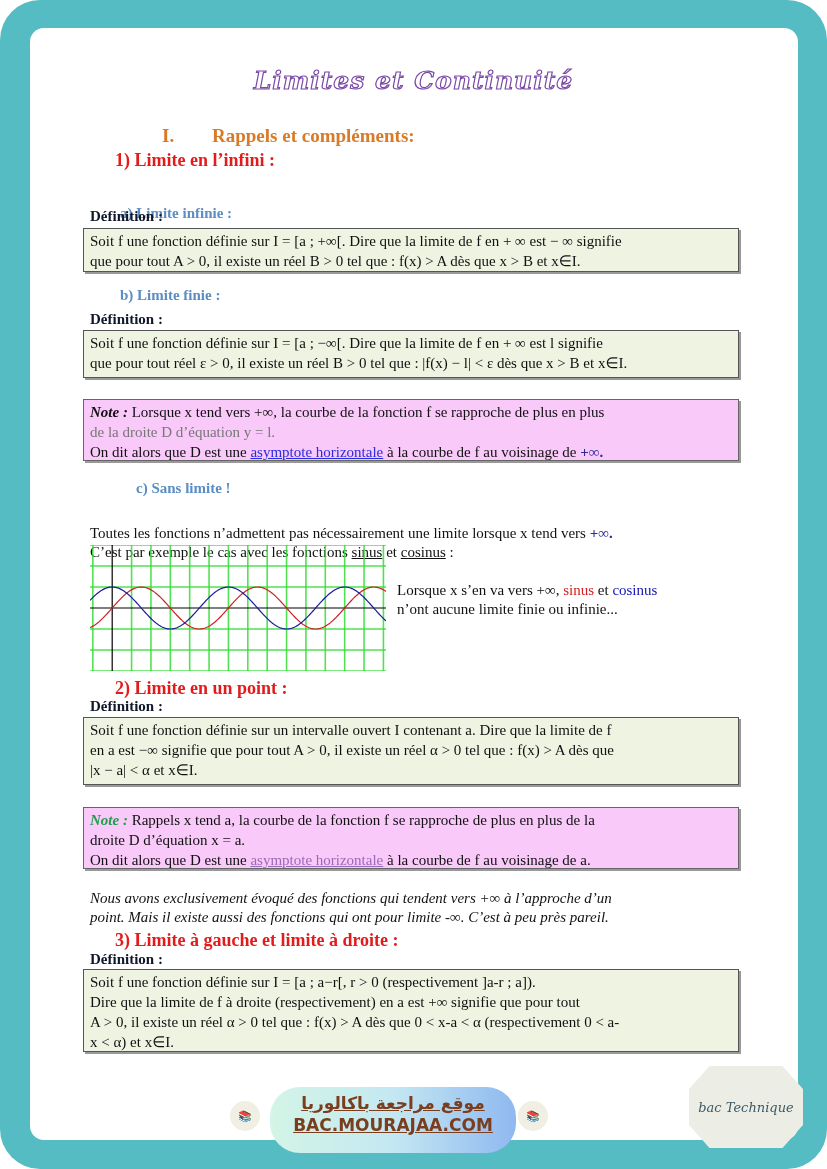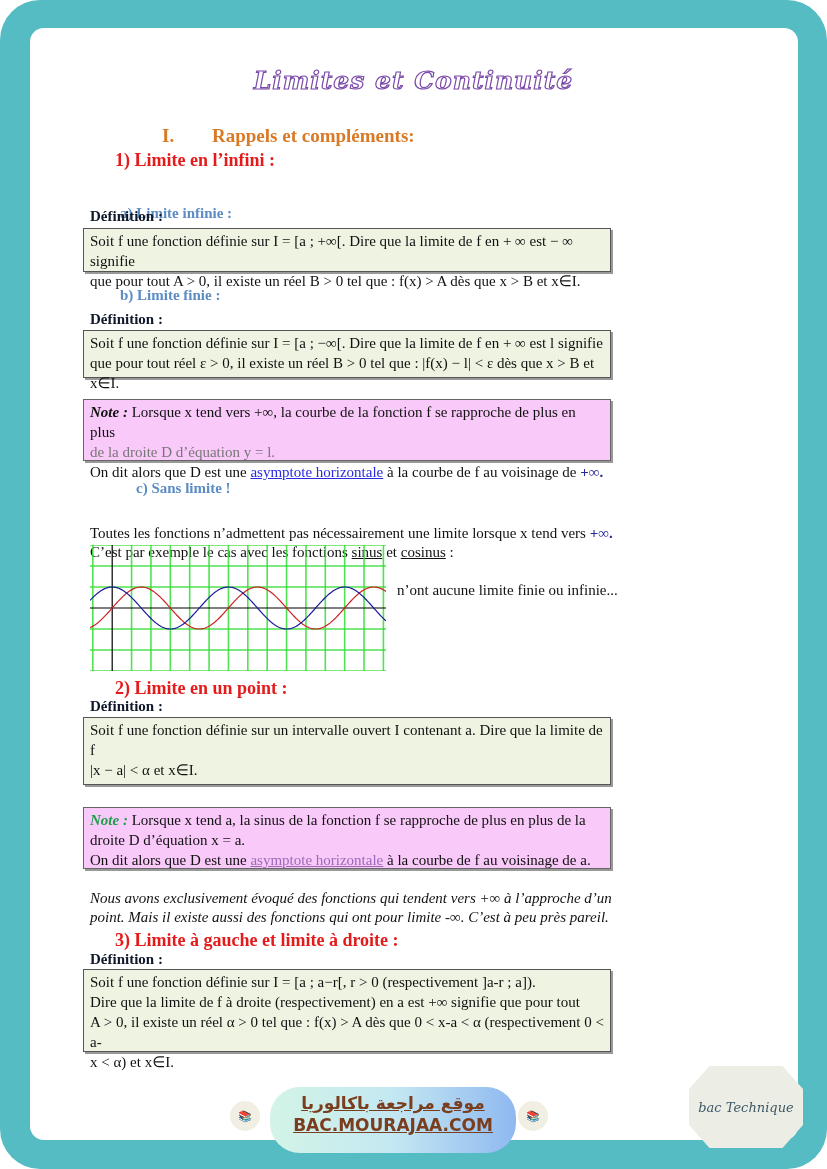--- a/index.html
+++ b/index.html
@@ -24,21 +24,21 @@
     -webkit-text-stroke: 1.2px #7b4aa8;
     text-shadow: 0 0 0 #a27cc9;
   }
   .h1 { left: 162px; top: 125px; font-size: 19px; font-weight: bold; color: #d97a26;
         font-family: "Liberation Serif", serif; }
   .h1 .num { display: inline-block; width: 50px; }
   .h2 { font-size: 18px; font-weight: bold; color: #e31b1b; font-family: "Liberation Serif", serif; }
   .h3 { font-size: 15px; font-weight: bold; color: #5b8cc4; font-family: "Liberation Serif", serif; }
   .defl { font-size: 15px; font-weight: bold; color: #0f172a; font-family: "Liberation Serif", serif; }
   .box {
-    left: 83px; width: 528px; border: 1px solid #555;
+    left: 83px; width: 656px; border: 1px solid #555;
     box-shadow: 2px 2px 0 #999;
     font-family: "Liberation Serif", serif; font-size: 15px; line-height: 20px;
     color: #111; padding: 2px 6px 2px 6px; box-sizing: border-box;
   }
   .green { background: #eef3e2; }
   .pink { background: #f9c9f9; border-color: #666; }
   .para { font-family: "Liberation Serif", serif; font-size: 15px; line-height: 19px; color: #111; }
   .it { font-style: italic; }
   .note-lbl { font-weight: bold; font-style: italic; }
   .blue-plus { color: #2b2b9a; font-weight: bold; }
@@ -129,32 +129,34 @@
     <line x1="0" y1="42" x2="296" y2="42" stroke="#33dd33" stroke-width="1.6" opacity="0.85"></line>
     <line x1="0" y1="21" x2="296" y2="21" stroke="#33dd33" stroke-width="1.6" opacity="0.85"></line>
     <line x1="0" y1="0" x2="296" y2="0" stroke="#33dd33" stroke-width="1.6" opacity="0.85"></line>
     <line x1="0" y1="63" x2="296" y2="63" stroke="#000" stroke-width="1.2"></line>
     <line x1="22.2" y1="0" x2="22.2" y2="126" stroke="#000" stroke-width="1.2"></line>
     <path d="M0.00 82.57L0.99 82.14L1.97 81.65L2.96 81.11L3.95 80.52L4.93 79.88L5.92 79.19L6.91 78.45L7.89 77.67L8.88 76.85L9.87 75.99L10.85 75.09L11.84 74.15L12.83 73.19L13.81 72.20L14.80 71.18L15.79 70.14L16.77 69.07L17.76 67.99L18.75 66.90L19.73 65.79L20.72 64.68L21.71 63.56L22.69 62.44L23.68 61.32L24.67 60.21L25.65 59.10L26.64 58.01L27.63 56.93L28.61 55.86L29.60 54.82L30.59 53.80L31.57 52.81L32.56 51.85L33.55 50.91L34.53 50.01L35.52 49.15L36.51 48.33L37.49 47.55L38.48 46.81L39.47 46.12L40.45 45.48L41.44 44.89L42.43 44.35L43.41 43.86L44.40 43.43L45.39 43.05L46.37 42.73L47.36 42.46L48.35 42.26L49.33 42.11L50.32 42.03L51.31 42.00L52.29 42.03L53.28 42.13L54.27 42.28L55.25 42.49L56.24 42.76L57.23 43.08L58.21 43.47L59.20 43.90L60.19 44.40L61.17 44.94L62.16 45.54L63.15 46.19L64.13 46.88L65.12 47.62L66.11 48.41L67.09 49.23L68.08 50.10L69.07 51.00L70.05 51.94L71.04 52.90L72.03 53.90L73.01 54.92L74.00 55.97L74.99 57.03L75.97 58.11L76.96 59.21L77.95 60.31L78.93 61.43L79.92 62.55L80.91 63.67L81.89 64.78L82.88 65.90L83.87 67.00L84.85 68.10L85.84 69.17L86.83 70.24L87.81 71.28L88.80 72.29L89.79 73.28L90.77 74.25L91.76 75.17L92.75 76.07L93.73 76.93L94.72 77.75L95.71 78.52L96.69 79.25L97.68 79.94L98.67 80.58L99.65 81.16L100.64 81.70L101.63 82.18L102.61 82.61L103.60 82.98L104.59 83.30L105.57 83.56L106.56 83.76L107.55 83.90L108.53 83.98L109.52 84.00L110.51 83.96L111.49 83.86L112.48 83.71L113.47 83.49L114.45 83.22L115.44 82.88L116.43 82.49L117.41 82.05L118.40 81.55L119.39 81.00L120.37 80.40L121.36 79.75L122.35 79.05L123.33 78.30L124.32 77.52L125.31 76.69L126.29 75.82L127.28 74.91L128.27 73.97L129.25 73.00L130.24 72.01L131.23 70.98L132.21 69.93L133.20 68.87L134.19 67.78L135.17 66.69L136.16 65.58L137.15 64.47L138.13 63.35L139.12 62.23L140.11 61.11L141.09 60.00L142.08 58.89L143.07 57.80L144.05 56.72L145.04 55.66L146.03 54.63L147.01 53.61L148.00 52.62L148.99 51.67L149.97 50.74L150.96 49.85L151.95 48.99L152.93 48.18L153.92 47.41L154.91 46.68L155.89 46.00L156.88 45.37L157.87 44.78L158.85 44.25L159.84 43.77L160.83 43.35L161.81 42.98L162.80 42.67L163.79 42.42L164.77 42.23L165.76 42.09L166.75 42.02L167.73 42.00L168.72 42.05L169.71 42.15L170.69 42.31L171.68 42.53L172.67 42.81L173.65 43.15L174.64 43.55L175.63 43.99L176.61 44.50L177.60 45.05L178.59 45.66L179.57 46.32L180.56 47.02L181.55 47.77L182.53 48.56L183.52 49.39L184.51 50.27L185.49 51.18L186.48 52.12L187.47 53.09L188.45 54.09L189.44 55.12L190.43 56.17L191.41 57.23L192.40 58.32L193.39 59.42L194.37 60.53L195.36 61.64L196.35 62.76L197.33 63.88L198.32 65.00L199.31 66.11L200.29 67.21L201.28 68.30L202.27 69.38L203.25 70.43L204.24 71.47L205.23 72.48L206.21 73.47L207.20 74.42L208.19 75.35L209.17 76.24L210.16 77.09L211.15 77.90L212.13 78.66L213.12 79.39L214.11 80.06L215.09 80.69L216.08 81.27L217.07 81.80L218.05 82.27L219.04 82.69L220.03 83.05L221.01 83.35L222.00 83.60L222.99 83.79L223.97 83.92L224.96 83.99L225.95 84.00L226.93 83.95L227.92 83.84L228.91 83.67L229.89 83.44L230.88 83.16L231.87 82.81L232.85 82.41L233.84 81.96L234.83 81.45L235.81 80.89L236.80 80.28L237.79 79.62L238.77 78.91L239.76 78.16L240.75 77.36L241.73 76.52L242.72 75.65L243.71 74.74L244.69 73.79L245.68 72.82L246.67 71.81L247.65 70.78L248.64 69.73L249.63 68.66L250.61 67.58L251.60 66.48L252.59 65.37L253.57 64.25L254.56 63.13L255.55 62.01L256.53 60.90L257.52 59.79L258.51 58.68L259.49 57.60L260.48 56.52L261.47 55.47L262.45 54.43L263.44 53.42L264.43 52.44L265.41 51.49L266.40 50.57L267.39 49.68L268.37 48.84L269.36 48.03L270.35 47.27L271.33 46.55L272.32 45.87L273.31 45.25L274.29 44.68L275.28 44.16L276.27 43.69L277.25 43.28L278.24 42.92L279.23 42.62L280.21 42.38L281.20 42.20L282.19 42.07L283.17 42.01L284.16 42.01L285.15 42.06L286.13 42.18L287.12 42.35L288.11 42.58L289.09 42.87L290.08 43.22L291.07 43.63L292.05 44.09L293.04 44.60L294.03 45.17L295.01 45.78L296.00 46.45" fill="none" stroke="#cc2222" stroke-width="1.2"></path>
     <path d="M0.00 55.39L0.99 54.36L1.97 53.35L2.96 52.37L3.95 51.42L4.93 50.50L5.92 49.62L6.91 48.78L7.89 47.97L8.88 47.21L9.87 46.50L10.85 45.83L11.84 45.21L12.83 44.64L13.81 44.12L14.80 43.66L15.79 43.25L16.77 42.90L17.76 42.60L18.75 42.36L19.73 42.19L20.72 42.07L21.71 42.01L22.69 42.01L23.68 42.07L24.67 42.19L25.65 42.36L26.64 42.60L27.63 42.90L28.61 43.25L29.60 43.66L30.59 44.12L31.57 44.64L32.56 45.21L33.55 45.83L34.53 46.50L35.52 47.21L36.51 47.97L37.49 48.78L38.48 49.62L39.47 50.50L40.45 51.42L41.44 52.37L42.43 53.35L43.41 54.36L44.40 55.39L45.39 56.44L46.37 57.52L47.36 58.61L48.35 59.71L49.33 60.82L50.32 61.93L51.31 63.05L52.29 64.17L53.28 65.29L54.27 66.40L55.25 67.50L56.24 68.59L57.23 69.66L58.21 70.71L59.20 71.74L60.19 72.74L61.17 73.72L62.16 74.67L63.15 75.58L64.13 76.46L65.12 77.30L66.11 78.10L67.09 78.86L68.08 79.57L69.07 80.23L70.05 80.85L71.04 81.41L72.03 81.93L73.01 82.38L74.00 82.79L74.99 83.13L75.97 83.42L76.96 83.65L77.95 83.83L78.93 83.94L79.92 84.00L80.91 83.99L81.89 83.92L82.88 83.80L83.87 83.62L84.85 83.37L85.84 83.07L86.83 82.71L87.81 82.30L88.80 81.83L89.79 81.31L90.77 80.74L91.76 80.11L92.75 79.44L93.73 78.72L94.72 77.95L95.71 77.15L96.69 76.30L97.68 75.41L98.67 74.49L99.65 73.54L100.64 72.56L101.63 71.54L102.61 70.51L103.60 69.45L104.59 68.38L105.57 67.29L106.56 66.19L107.55 65.08L108.53 63.96L109.52 62.84L110.51 61.72L111.49 60.61L112.48 59.50L113.47 58.40L114.45 57.31L115.44 56.24L116.43 55.19L117.41 54.16L118.40 53.16L119.39 52.19L120.37 51.24L121.36 50.33L122.35 49.46L123.33 48.62L124.32 47.82L125.31 47.07L126.29 46.37L127.28 45.71L128.27 45.10L129.25 44.54L130.24 44.03L131.23 43.58L132.21 43.18L133.20 42.84L134.19 42.55L135.17 42.33L136.16 42.16L137.15 42.05L138.13 42.00L139.12 42.01L140.11 42.09L141.09 42.22L142.08 42.41L143.07 42.65L144.05 42.96L145.04 43.32L146.03 43.74L147.01 44.22L148.00 44.74L148.99 45.32L149.97 45.95L150.96 46.63L151.95 47.35L152.93 48.12L153.92 48.93L154.91 49.78L155.89 50.67L156.88 51.60L157.87 52.55L158.85 53.54L159.84 54.55L160.83 55.59L161.81 56.65L162.80 57.72L163.79 58.81L164.77 59.92L165.76 61.03L166.75 62.15L167.73 63.27L168.72 64.39L169.71 65.50L170.69 66.61L171.68 67.71L172.67 68.79L173.65 69.86L174.64 70.91L175.63 71.93L176.61 72.93L177.60 73.91L178.59 74.85L179.57 75.75L180.56 76.62L181.55 77.46L182.53 78.25L183.52 79.00L184.51 79.70L185.49 80.35L186.48 80.96L187.47 81.51L188.45 82.02L189.44 82.46L190.43 82.86L191.41 83.19L192.40 83.47L193.39 83.69L194.37 83.85L195.36 83.96L196.35 84.00L197.33 83.98L198.32 83.90L199.31 83.77L200.29 83.57L201.28 83.32L202.27 83.01L203.25 82.64L204.24 82.22L205.23 81.74L206.21 81.20L207.20 80.62L208.19 79.99L209.17 79.30L210.16 78.58L211.15 77.80L212.13 76.99L213.12 76.13L214.11 75.24L215.09 74.31L216.08 73.35L217.07 72.37L218.05 71.35L219.04 70.31L220.03 69.25L221.01 68.17L222.00 67.08L222.99 65.98L223.97 64.86L224.96 63.75L225.95 62.63L226.93 61.51L227.92 60.39L228.91 59.29L229.89 58.19L230.88 57.11L231.87 56.04L232.85 54.99L233.84 53.97L234.83 52.97L235.81 52.00L236.80 51.07L237.79 50.16L238.77 49.29L239.76 48.47L240.75 47.68L241.73 46.93L242.72 46.24L243.71 45.59L244.69 44.98L245.68 44.44L246.67 43.94L247.65 43.50L248.64 43.11L249.63 42.78L250.61 42.50L251.60 42.29L252.59 42.13L253.57 42.04L254.56 42.00L255.55 42.02L256.53 42.11L257.52 42.25L258.51 42.45L259.49 42.71L260.48 43.02L261.47 43.40L262.45 43.83L263.44 44.31L264.43 44.85L265.41 45.44L266.40 46.08L267.39 46.76L268.37 47.50L269.36 48.27L270.35 49.09L271.33 49.95L272.32 50.85L273.31 51.78L274.29 52.74L275.28 53.73L276.27 54.75L277.25 55.79L278.24 56.85L279.23 57.93L280.21 59.02L281.20 60.13L282.19 61.24L283.17 62.36L284.16 63.48L285.15 64.60L286.13 65.71L287.12 66.82L288.11 67.91L289.09 68.99L290.08 70.06L291.07 71.10L292.05 72.12L293.04 73.12L294.03 74.09L295.01 75.02L296.00 75.92" fill="none" stroke="#1a1a9a" stroke-width="1.2"></path>
   </svg>
 
 <div class="abs para" style="left:397px; top:581px;">
+  <div><span>Lorsque x s’en va vers +∞, </span><span class="red">sinus</span><span> et </span><span class="blue">cosinus</span></div>
   <div>n’ont aucune limite finie ou infinie...</div>
 </div>
 
 <div class="abs h2" style="left:115px; top:678px;">2) Limite en un point :</div>
 <div class="abs defl" style="left:90px; top:698px;">Définition :</div>
 <div class="abs box green" style="top:717px; height:68px;">
   <div>Soit f une fonction définie sur un intervalle ouvert I contenant a. Dire que la limite de f</div>
+  <div>en a est −∞ signifie que pour tout A &gt; 0, il existe un réel α &gt; 0 tel que :  f(x) &gt; A dès que</div>
   <div>|x − a| &lt; α  et x∈I.</div>
 </div>
 
 <div class="abs box pink" style="top:807px; height:62px;">
-  <div><span class="note-lbl" style="color:#1e9e4a;">Note :</span><span> Lorsque x tend a, la sinus de la fonction f se rapproche de plus en plus de la</span></div>
+  <div><span class="note-lbl" style="color:#1e9e4a;">Note :</span><span> Rappels x tend a, la courbe de la fonction f se rapproche de plus en plus de la</span></div>
   <div>droite D d’équation x  =  a.</div>
   <div><span>On dit alors que D est une </span><span class="link2">asymptote horizontale</span><span> à la courbe de f au voisinage de a.</span></div>
 </div>
 
 <div class="abs para it" style="left:90px; top:889px;">
   <div>Nous avons exclusivement évoqué des fonctions qui tendent vers +∞ à l’approche d’un</div>
   <div>point. Mais il existe aussi des fonctions qui ont pour limite -∞. C’est à peu près pareil.</div>
 </div>
 
 <div class="abs h2" style="left:115px; top:930px;">3) Limite à gauche et limite à droite :</div>

